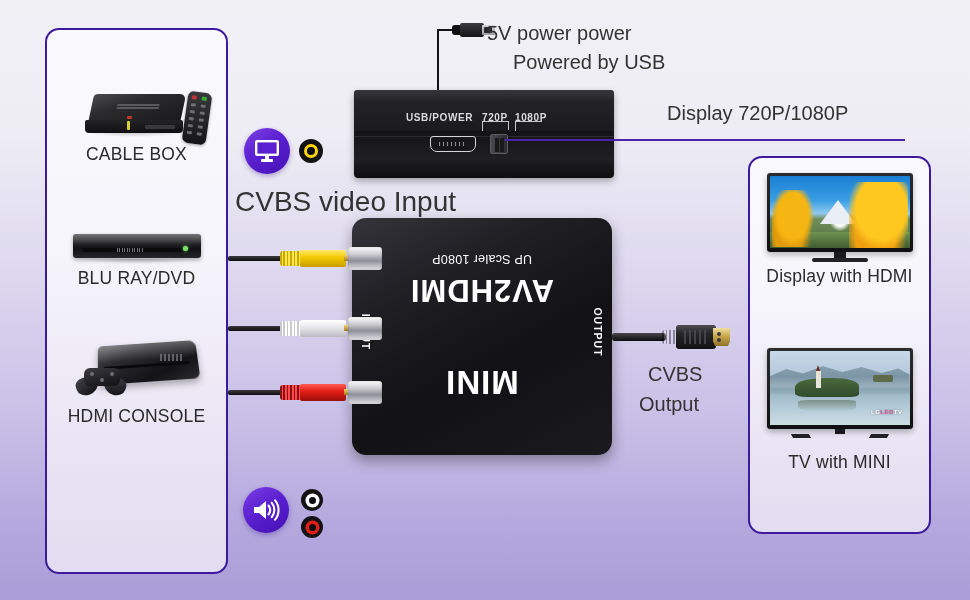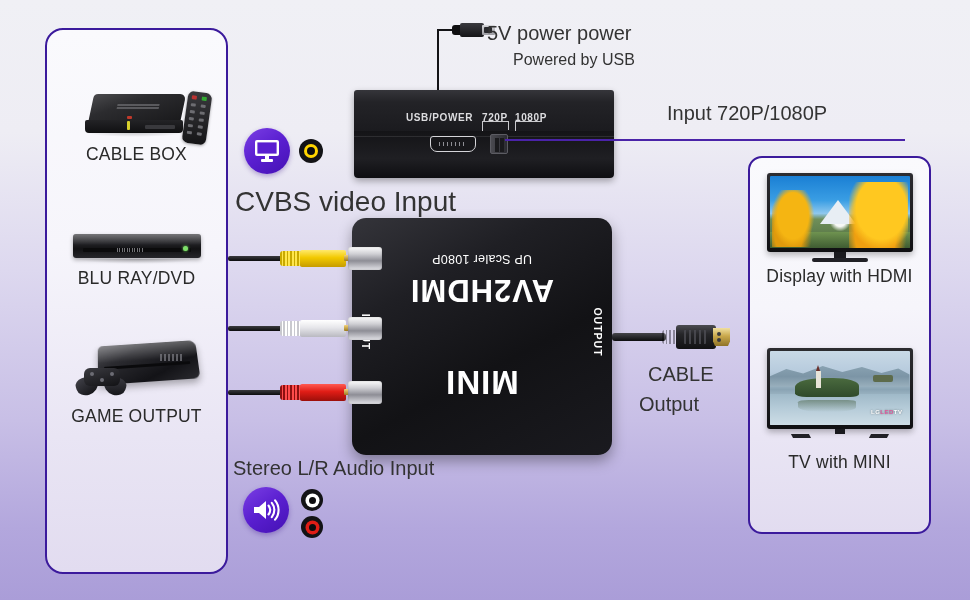--- a/index.html
+++ b/index.html
@@ -12,21 +12,21 @@
   .stage{position:absolute;inset:0;}
 
   
   .panel{
     position:absolute;
     background:linear-gradient(180deg,#fafafd 0%,#f6f5fb 40%,#e9e5f4 75%,#e2dcf0 100%);
     border:2.5px solid #3b1a9c;
     border-radius:14px;
     box-sizing:border-box;
   }
-  #left-panel{left:45px;top:28px;width:183px;height:546px;border-radius:18px;}
+  #left-panel{left:45px;top:28px;width:183px;height:546px;}
   #right-panel{left:748px;top:156px;width:183px;height:378px;}
 
   .device-cell{position:absolute;left:0;width:100%;text-align:center;}
   .device-label{
     font-size:17.5px;color:#2a2a2a;letter-spacing:.2px;white-space:nowrap;
   }
   .device-art{height:78px;display:flex;align-items:flex-end;justify-content:center;margin-bottom:4px;}
 
   
   .ftext{position:absolute;color:#333;white-space:nowrap;}
@@ -295,21 +295,21 @@
           <div class="pad">
             <div class="hl"></div>
               <div class="hr"></div>
               <div class="c"></div>
             <div class="dot" style="left:18px;top:8px"></div>
             <div class="dot" style="left:38px;top:8px"></div>
             <div class="dot" style="left:28px;top:14px"></div>
           </div>
         </div>
       </div>
-      <div class="device-label">GAME OUTPUT</div>
+      <div class="device-label">HDMI CONSOLE</div>
     </div>
 
   </div>
 
   <div class="panel" id="right-panel">
 
     <div class="device-cell" style="top:26px">
       <div class="device-art" style="height:78px">
         <div class="tv">
           <div class="frame" style="width:140px">
@@ -408,25 +408,24 @@
   </div>
 
   <div id="hdmi-cable">
     <div class="wire"></div>
       <div class="strain"></div>
       <div class="body"></div>
       <div class="gold"></div>
   </div>
 
   <div class="ftext" style="left:487px;top:22px;font-size:20px">5V power power</div>
-  <div class="ftext" style="left:513px;top:51px;font-size:16px">Powered by USB</div>
-  <div class="ftext" style="left:667px;top:102px;font-size:20px">Input 720P/1080P</div>
+  <div class="ftext" style="left:513px;top:51px;font-size:20px">Powered by USB</div>
+  <div class="ftext" style="left:667px;top:102px;font-size:20px">Display 720P/1080P</div>
   <div class="ftext" style="left:235px;top:186px;font-size:28px">CVBS video Input</div>
-  <div class="ftext" style="left:233px;top:457px;font-size:20px">Stereo L/R Audio Input</div>
-  <div class="ftext" style="left:648px;top:363px;font-size:20px">CABLE</div>
+  <div class="ftext" style="left:648px;top:363px;font-size:20px">CVBS</div>
   <div class="ftext" style="left:639px;top:393px;font-size:20px">Output</div>
 
   <div class="cicon" style="left:244px;top:128px;width:46px;height:46px">
     <svg width="26" height="24" viewBox="0 0 26 24" aria-hidden="true">
       <rect x="1" y="1" width="24" height="16" rx="2" fill="#fff"></rect>
       <rect x="3.4" y="3.4" width="19.2" height="11.2" fill="#5a1fd0"></rect>
       <rect x="11" y="17" width="4" height="3" fill="#fff"></rect>
       <rect x="7" y="20" width="12" height="3" rx="1" fill="#fff"></rect>
     </svg>
   </div>

